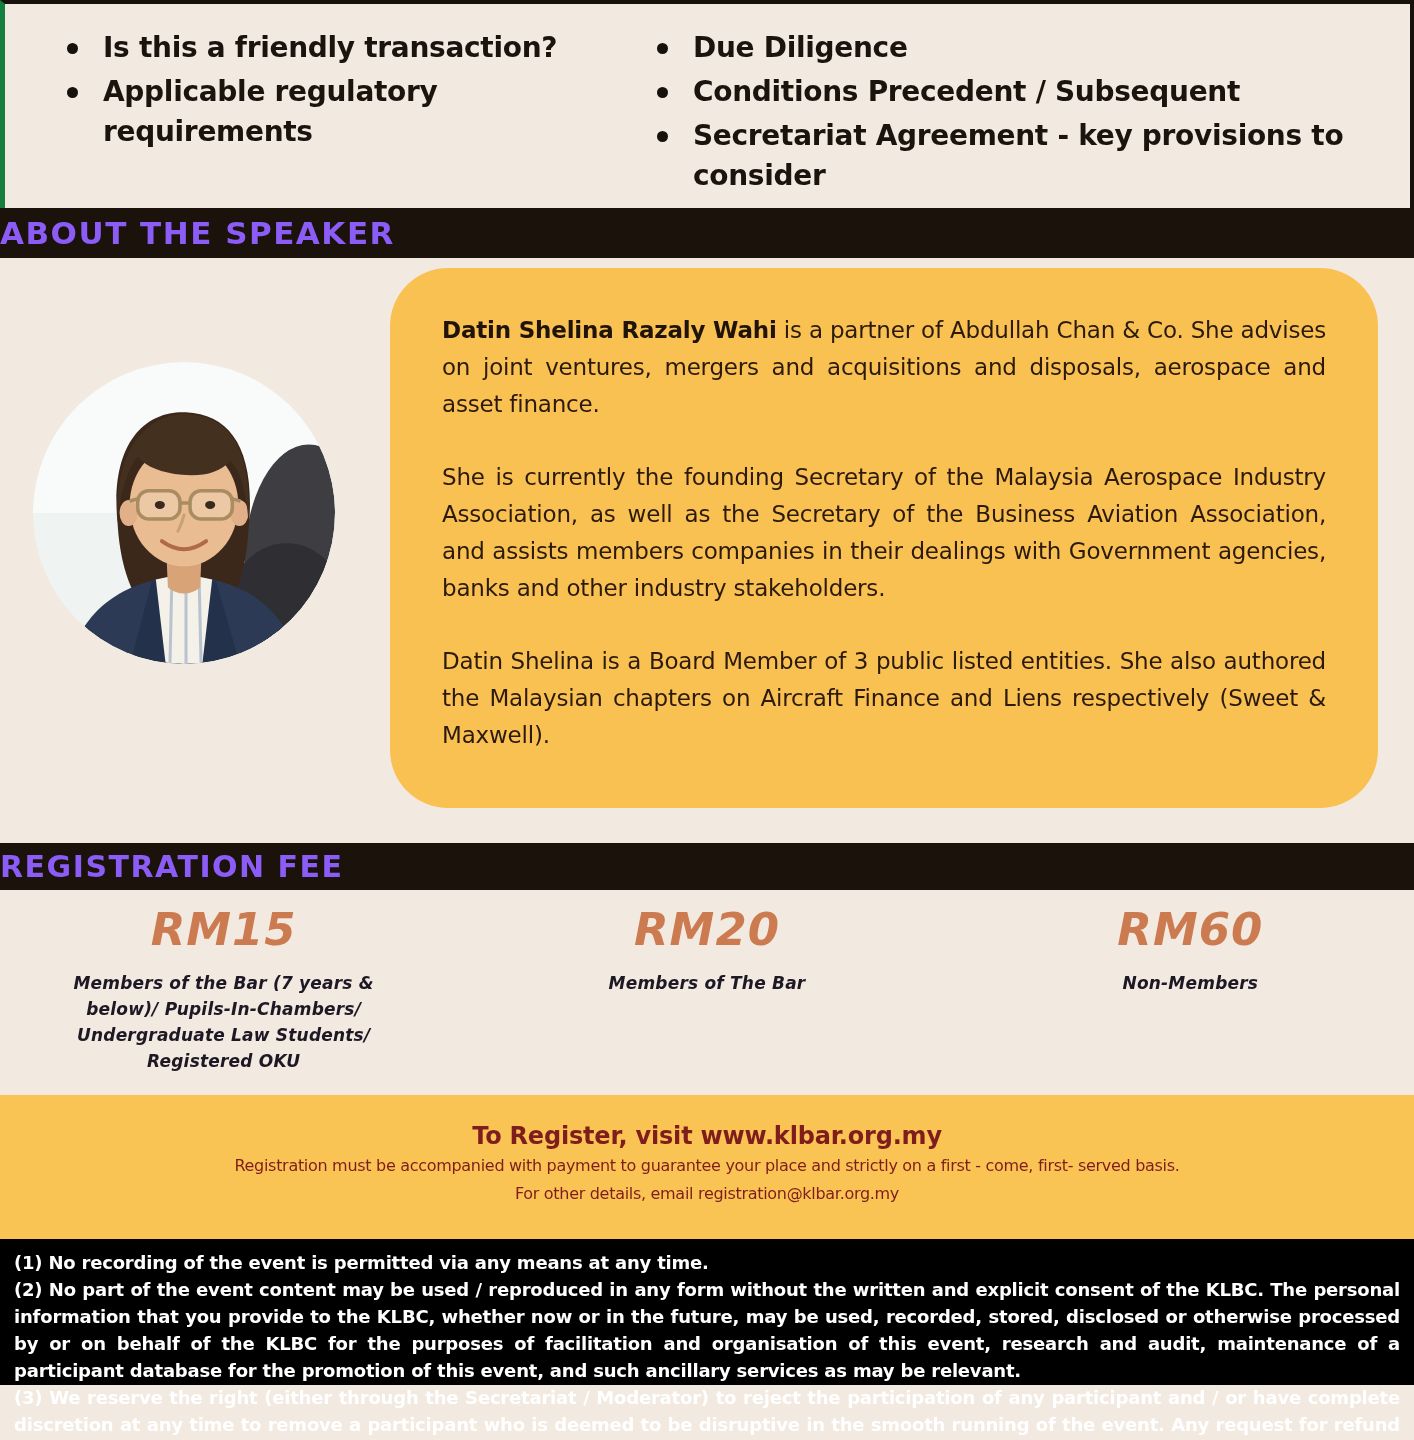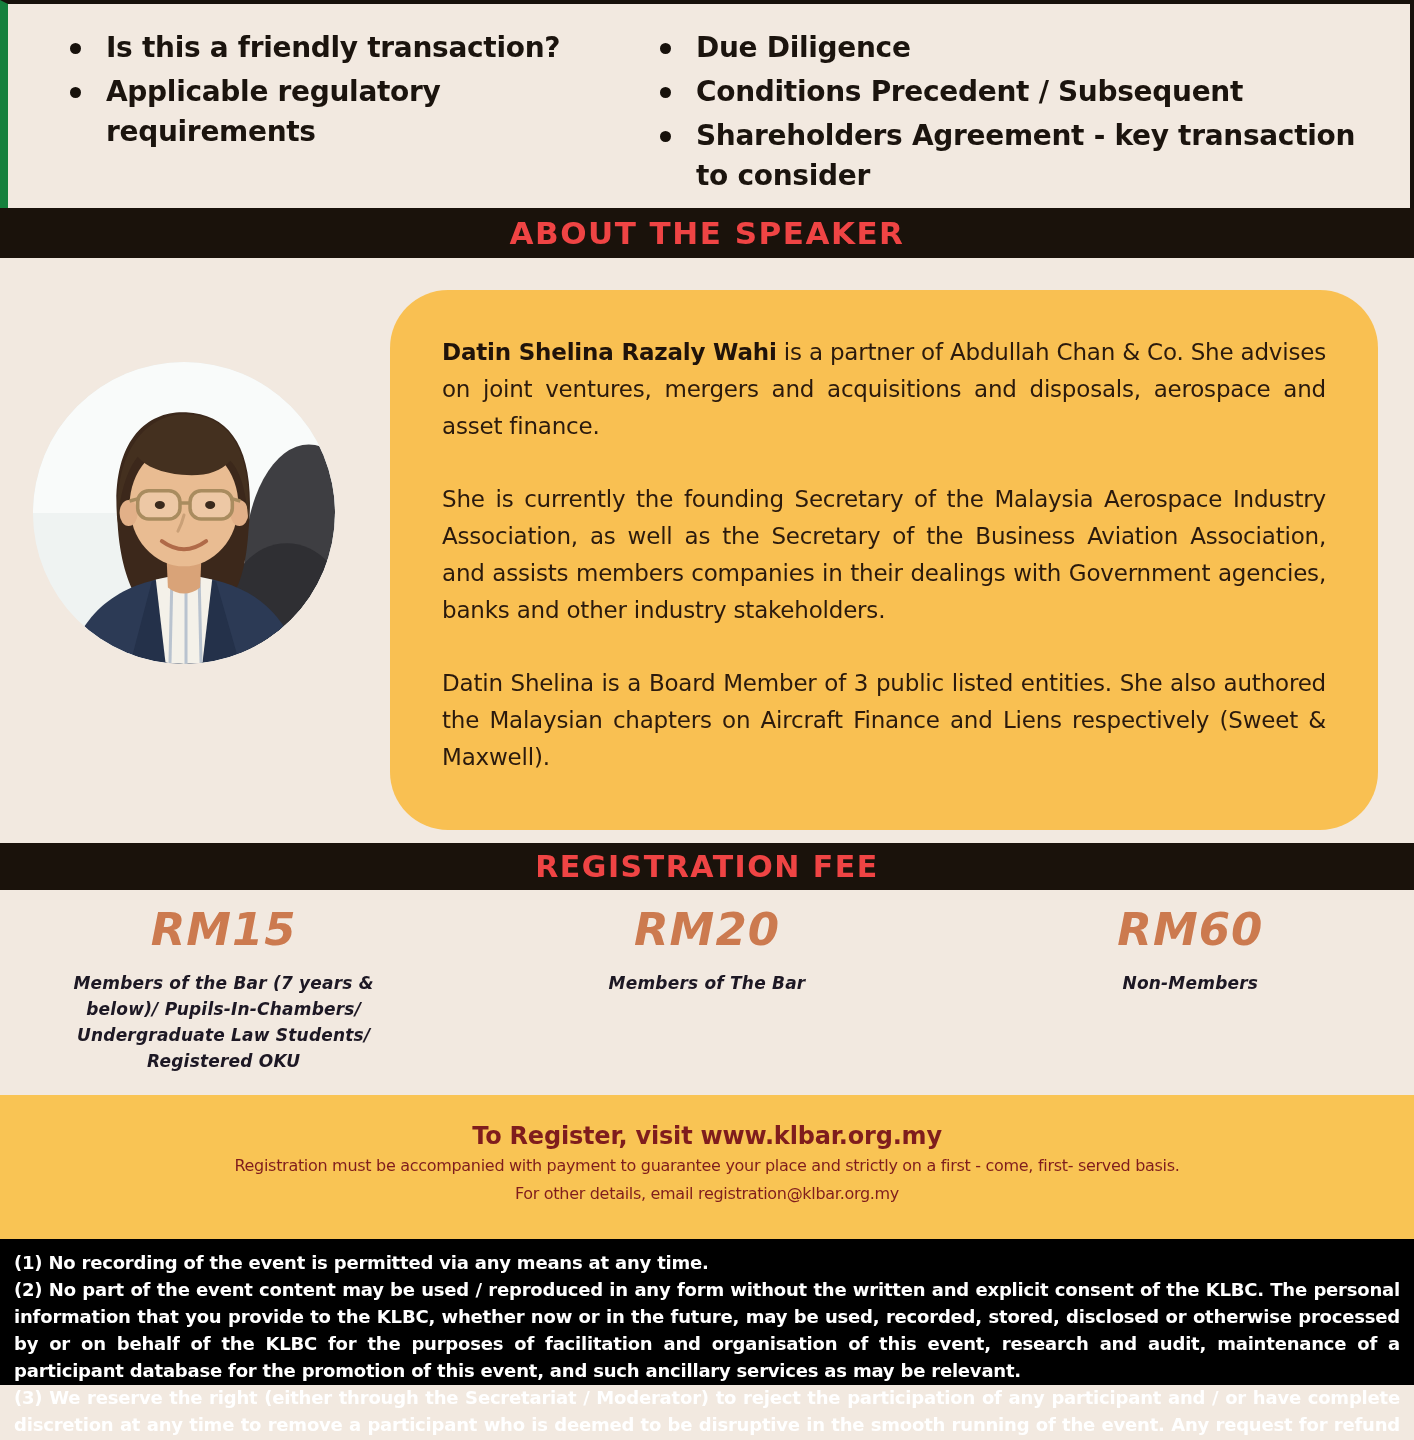--- a/index.html
+++ b/index.html
@@ -13,21 +13,21 @@
     color: #1b140e;
     overflow: hidden;
     box-sizing: border-box;
   }
 
   
   .top-section {
     box-sizing: border-box;
     height: 208px;
     border-top: 4px solid #17110b;
-    border-left: 8px solid #15803d;
+    border-left: 5px solid #15803d;
     border-right: 4px solid #17110b;
     display: flex;
     padding: 24px 30px 0 58px;
   }
   .topics-col { list-style: none; margin: 0; padding: 0; }
   .topics-left { flex: 0 0 590px; }
   .topics-right { flex: 1; padding-right: 10px; }
   .topics-col li {
     position: relative;
     padding-left: 40px;
@@ -44,24 +44,24 @@
     top: 15px;
     width: 11px;
     height: 11px;
     border-radius: 50%;
     background: #17110b;
   }
 
   
   .section-banner {
     background: #1a120b;
-    color: #ef4444;
+    color: #8b5cf6;
     display: flex;
     align-items: center;
-    justify-content: center;
+    justify-content: flex-start;
     font-weight: 800;
     letter-spacing: 1.5px;
   }
   .banner-speaker { height: 50px; font-size: 31px; }
   .banner-fee { height: 47px; font-size: 30px; }
 
   
   .speaker-section { position: relative; height: 585px; }
   .speaker-photo {
     position: absolute;
@@ -70,21 +70,21 @@
     width: 302px;
     height: 302px;
     border-radius: 50%;
     overflow: hidden;
     background: #eef1ef;
   }
   .speaker-photo svg { display: block; width: 100%; height: 100%; }
   .bio-box {
     position: absolute;
     left: 390px;
-    top: 32px;
+    top: 10px;
     width: 988px;
     height: 540px;
     background: #f9c052;
     border-radius: 58px;
     padding: 44px 52px;
     box-sizing: border-box;
   }
   .bio-box p {
     margin: 0 0 36px;
     font-size: 23px;
@@ -160,21 +160,21 @@
 <div class="flyer">
 
   <div class="top-section">
     <ul class="topics-col topics-left">
       <li>Is this a friendly transaction?</li>
       <li>Applicable regulatory requirements</li>
     </ul>
     <ul class="topics-col topics-right">
       <li>Due Diligence</li>
       <li>Conditions Precedent / Subsequent</li>
-      <li>Shareholders Agreement - key transaction to consider</li>
+      <li>Secretariat Agreement - key provisions to consider</li>
     </ul>
   </div>
 
   <div class="section-banner banner-speaker">
     <span>ABOUT THE SPEAKER</span>
   </div>
 
   <div class="speaker-section">
 
     <div class="speaker-photo">

